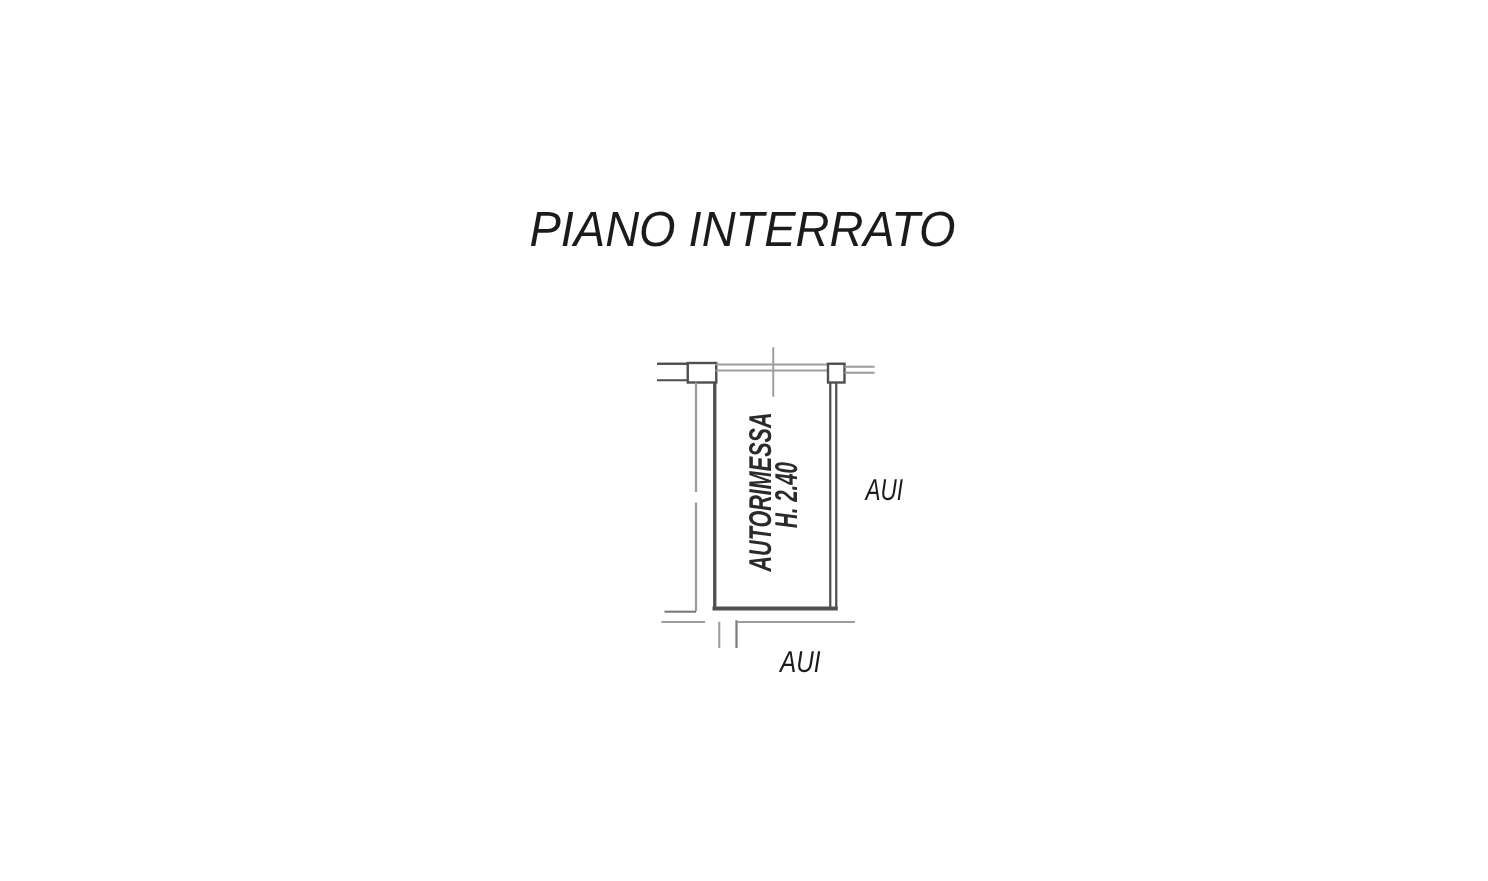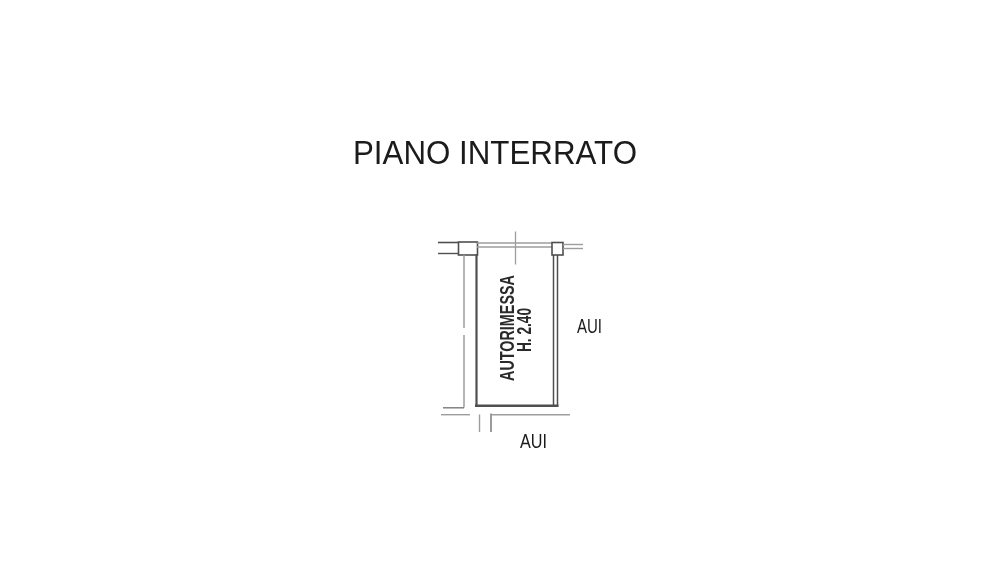--- a/index.html
+++ b/index.html
@@ -3,20 +3,21 @@
 <meta charset="utf-8">
 <style>
   html, body { margin: 0; padding: 0; }
   .screen {
     position: relative;
     width: 908px;
     height: 587px;
     background: var(--background, #ffffff);
     overflow: hidden;
     font-family: "Liberation Sans", sans-serif;
+    font-style: italic;
   }
   svg.plan-svg { position: absolute; left: 0; top: 0; display: block; }
 
   .t-title {
     font-family: "Liberation Sans", sans-serif;
     font-size: 33px;
     font-weight: 400;
     fill: var(--text, #1b1b1b);
   }
   .t-label {

